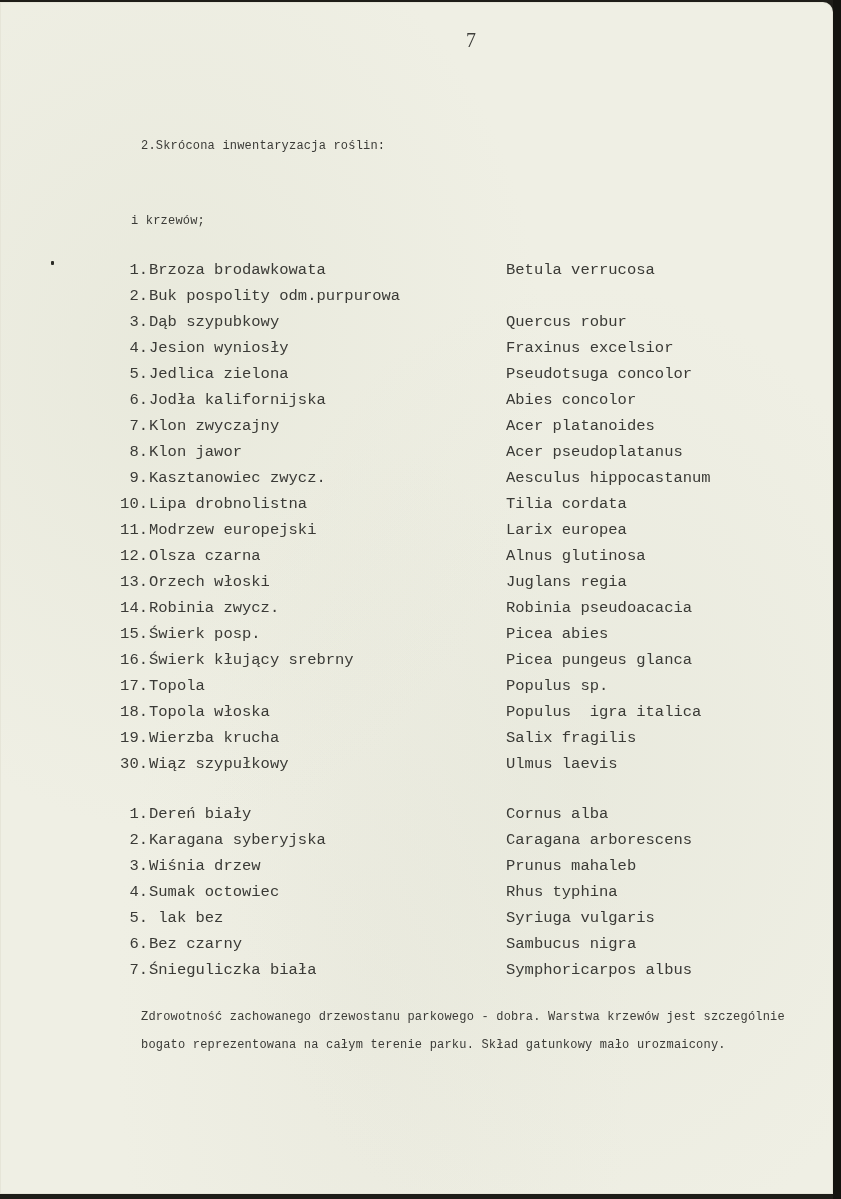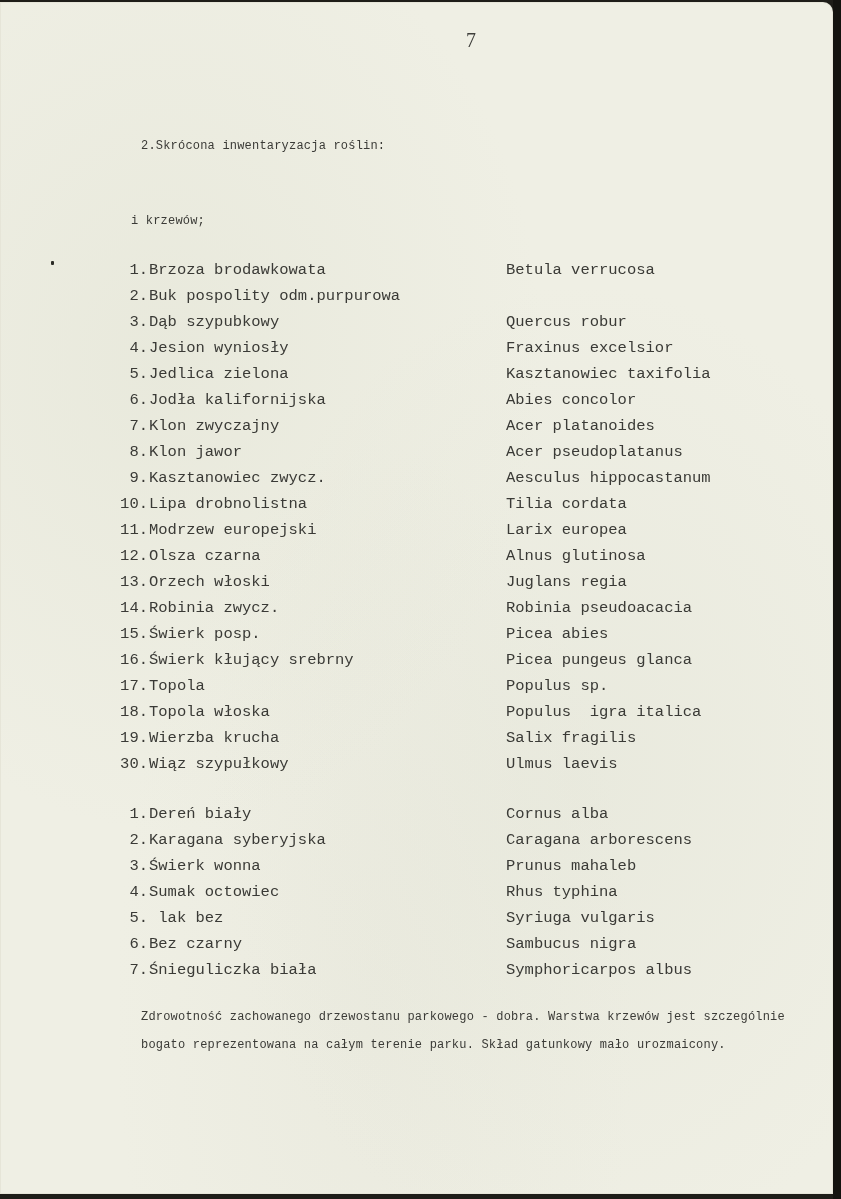--- a/index.html
+++ b/index.html
@@ -125,21 +125,21 @@
       <span class="pl latin-lbl">Quercus robur</span>
     </div>
     <div class="row" style="top:337px">
       <span class="pl num-lbl">4.</span>
       <span class="pl name-lbl">Jesion wyniosły</span>
       <span class="pl latin-lbl">Fraxinus excelsior</span>
     </div>
     <div class="row" style="top:363px">
       <span class="pl num-lbl">5.</span>
       <span class="pl name-lbl">Jedlica zielona</span>
-      <span class="pl latin-lbl">Kasztanowiec taxifolia</span>
+      <span class="pl latin-lbl">Pseudotsuga concolor</span>
     </div>
     <div class="row" style="top:389px">
       <span class="pl num-lbl">6.</span>
       <span class="pl name-lbl">Jodła kalifornijska</span>
       <span class="pl latin-lbl">Abies concolor</span>
     </div>
     <div class="row" style="top:415px">
       <span class="pl num-lbl">7.</span>
       <span class="pl name-lbl">Klon zwyczajny</span>
       <span class="pl latin-lbl">Acer platanoides</span>
@@ -217,21 +217,21 @@
       <span class="pl name-lbl">Dereń biały</span>
       <span class="pl latin-lbl">Cornus alba</span>
     </div>
     <div class="row" style="top:829px">
       <span class="pl num-lbl">2.</span>
       <span class="pl name-lbl">Karagana syberyjska</span>
       <span class="pl latin-lbl">Caragana arborescens</span>
     </div>
     <div class="row" style="top:855px">
       <span class="pl num-lbl">3.</span>
-      <span class="pl name-lbl">Świerk wonna</span>
+      <span class="pl name-lbl">Wiśnia drzew</span>
       <span class="pl latin-lbl">Prunus mahaleb</span>
     </div>
     <div class="row" style="top:881px">
       <span class="pl num-lbl">4.</span>
       <span class="pl name-lbl">Sumak octowiec</span>
       <span class="pl latin-lbl">Rhus typhina</span>
     </div>
     <div class="row" style="top:907px">
       <span class="pl num-lbl">5.</span>
       <span class="pl name-lbl"> lak bez</span>

